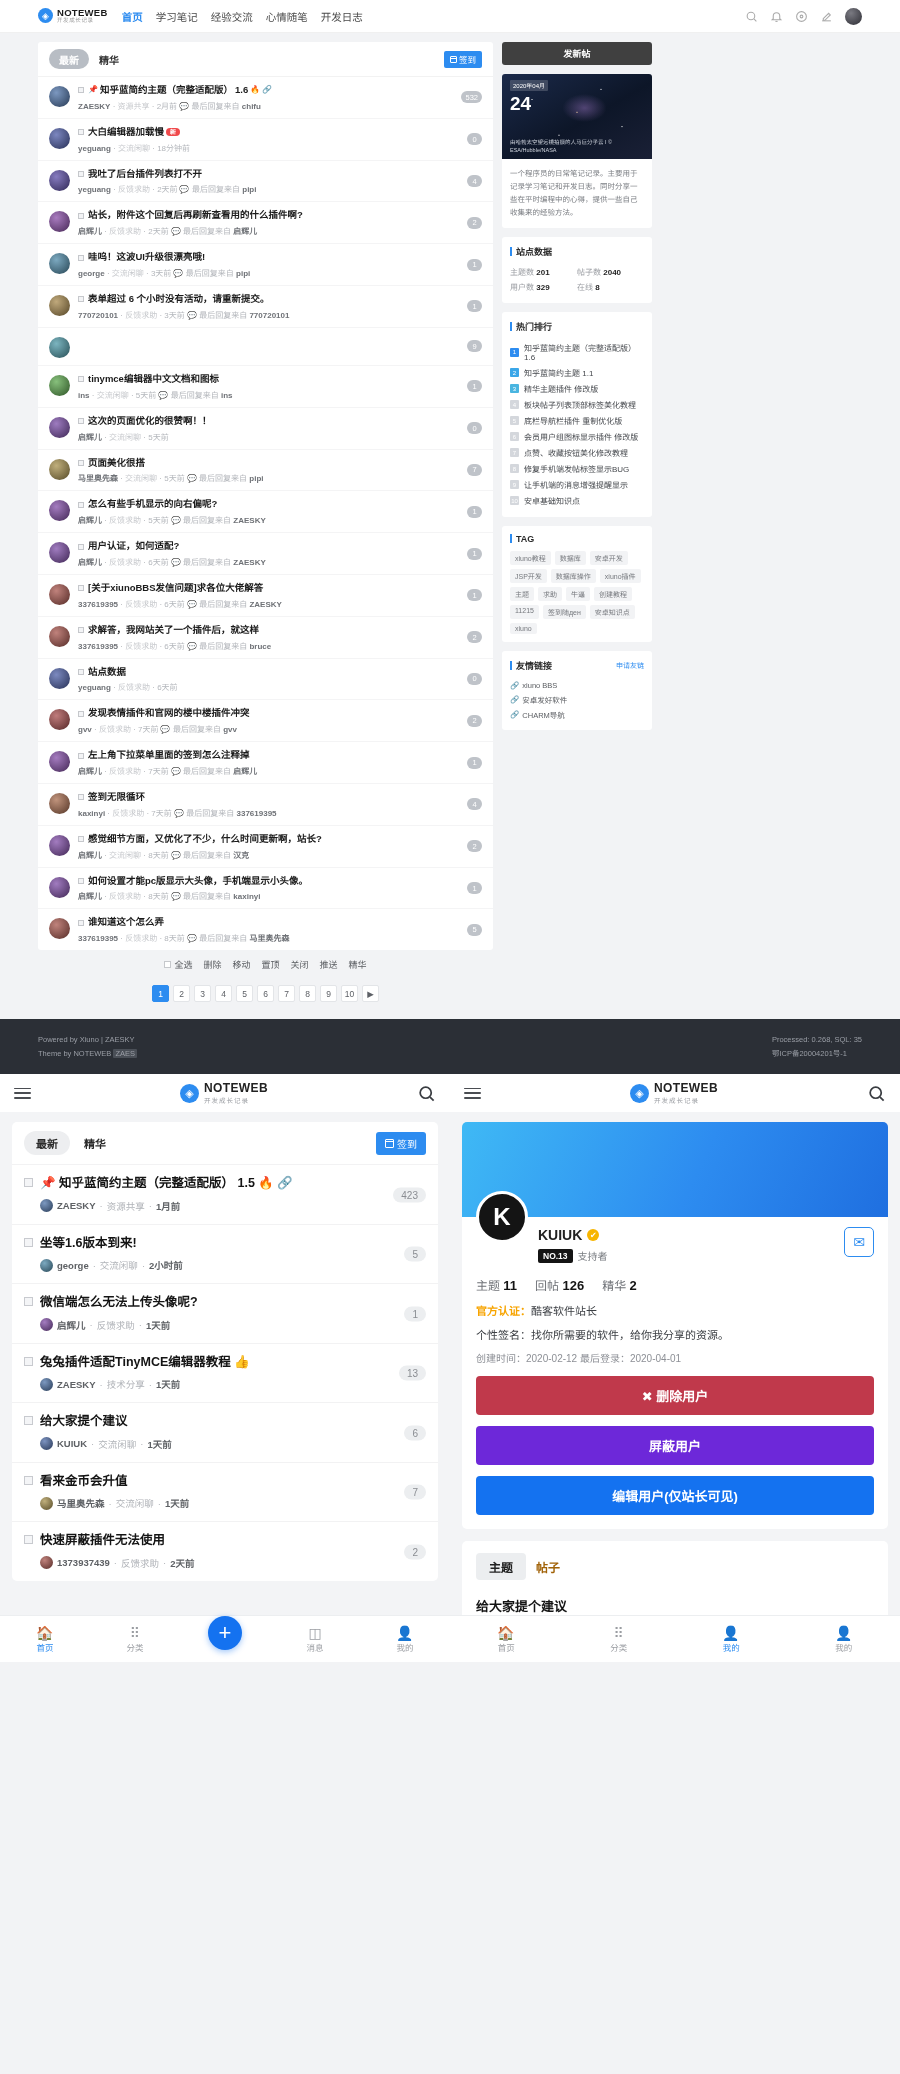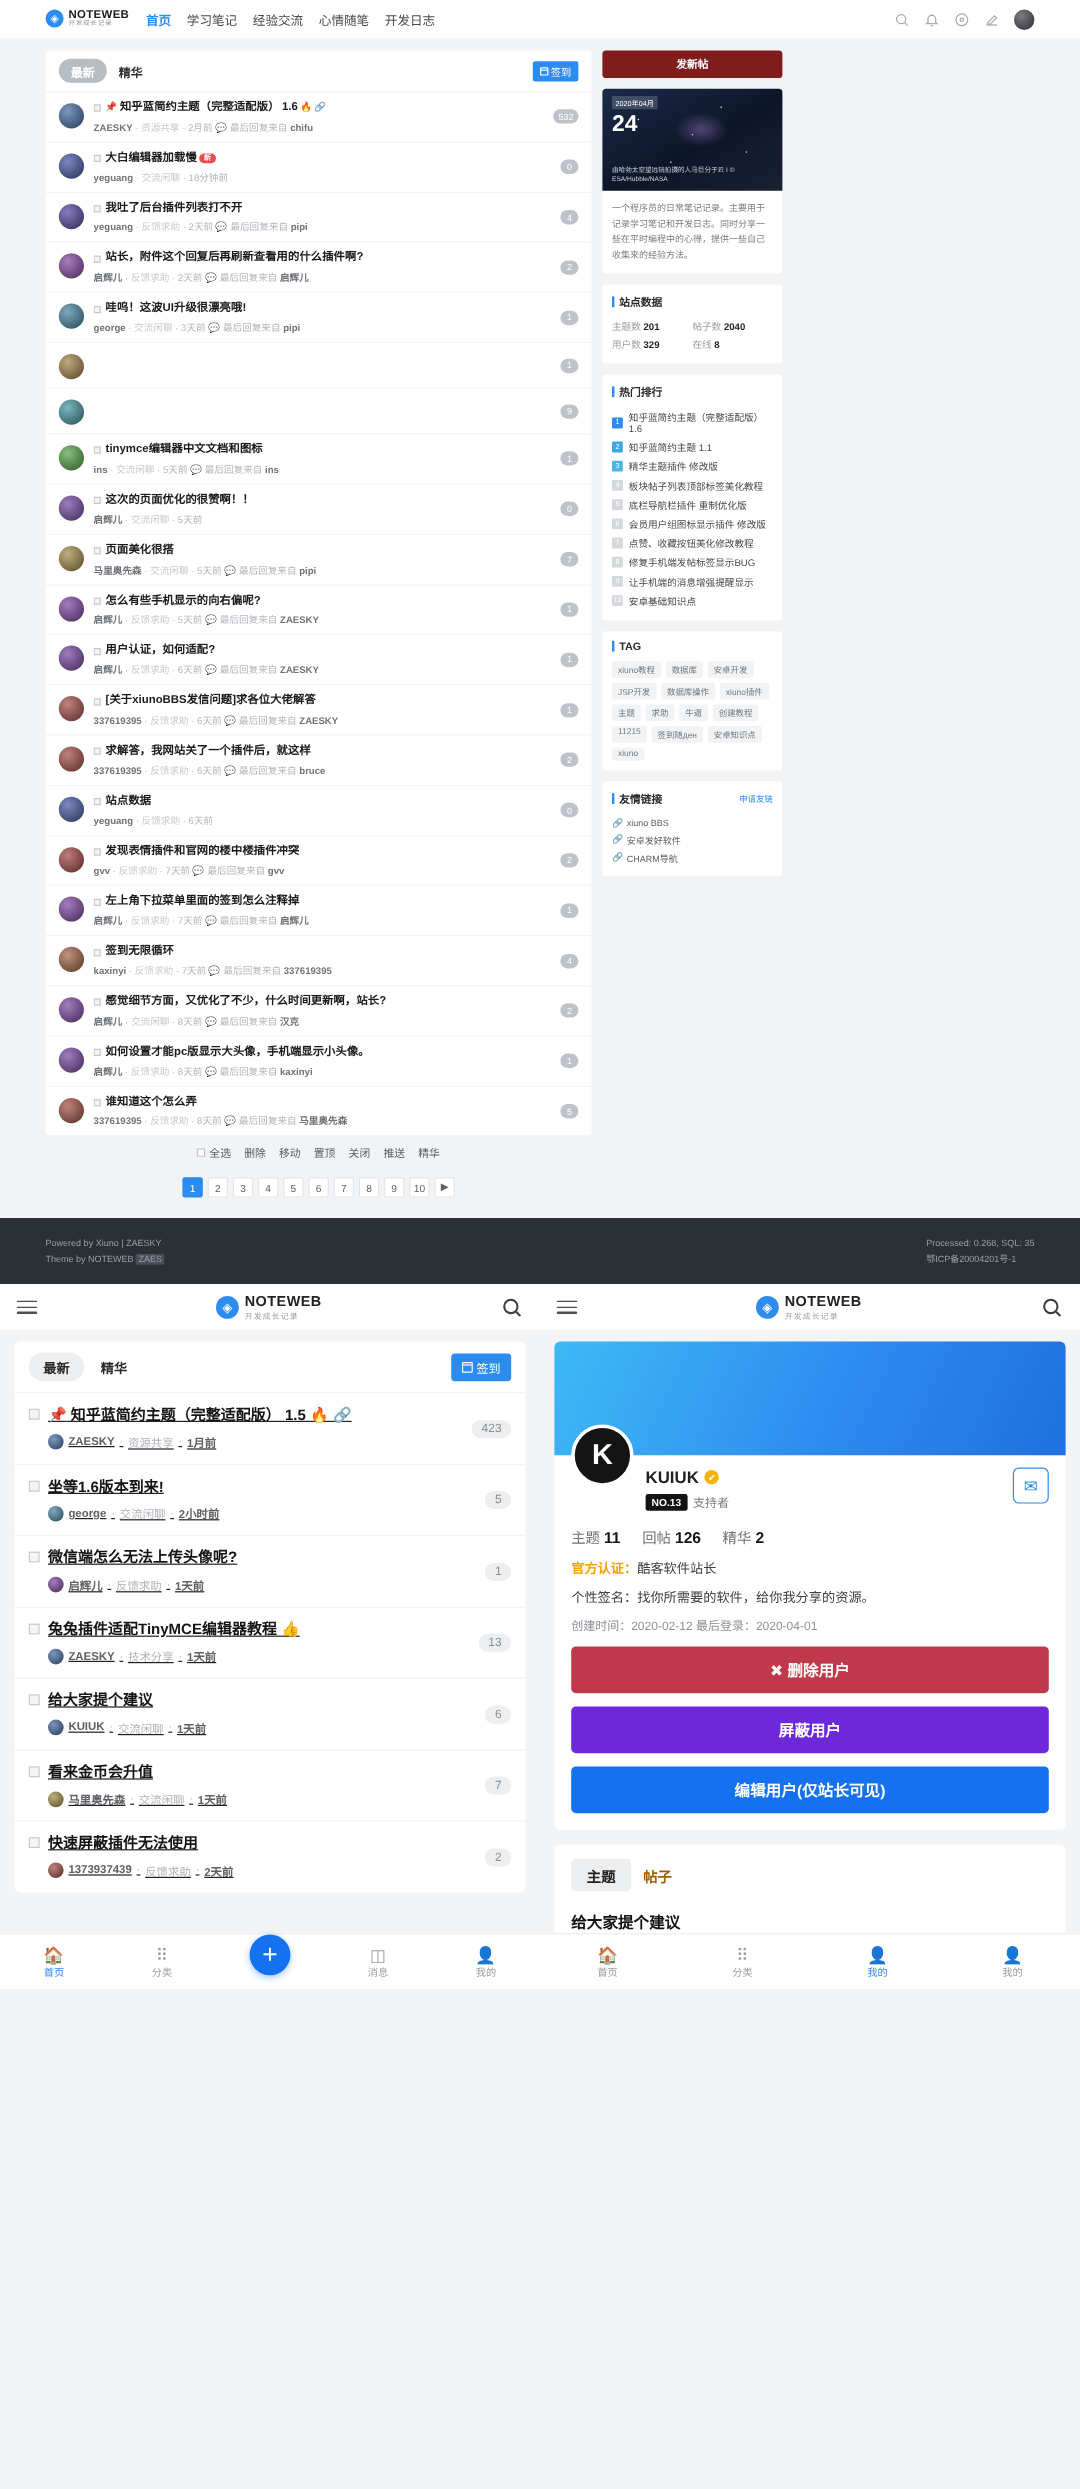--- a/index.html
+++ b/index.html
@@ -94,21 +94,21 @@
   .pager { display: flex; justify-content: center; gap: 4px; padding: 6px 0 13px 0; }
   .pg {
     width: 17px; height: 17px; border: 1px solid #e3e5e8; background: #fff;
     border-radius: 2px; font-size: 8.5px; color: #5d6066;
     display: flex; align-items: center; justify-content: center;
   }
   .pg.active { background: #2d8cf0; border-color: #2d8cf0; color: #fff; }
 
   
   .side-btn {
-    background: #7f1d1d; color: #fff; text-align: center; font-size: 9px;
+    background: #404040; color: #fff; text-align: center; font-size: 9px;
     padding: 5px 0; border-radius: 3px; margin-bottom: 9px; font-weight: bold;
   }
   .hero {
     background: linear-gradient(150deg,#1b2a4a 0%, #0d1628 55%, #1a2036 100%);
     border-radius: 3px 3px 0 0; height: 85px; position: relative; overflow: hidden;
     color: #fff;
   }
   .hero:after{
     content:""; position:absolute; inset:0;
     background:
@@ -159,21 +159,21 @@
   .hamb { width:17px; }
   .hamb span{ display:block; height:1.6px; background:#4a4d52; margin:3.2px 0; border-radius:1px;}
   .m-sec { padding:10px 12px; }
   .m-card { background:#fff; border-radius:5px; }
   .m-tabs{ display:flex; align-items:center; padding:9px 12px; }
   .m-pill{ background:#edeef0; color:#2b2b2b; font-size:11px; font-weight:bold; padding:4px 12px; border-radius:14px; margin-right:14px;}
   .m-plain{ font-size:11px; font-weight:bold; color:#2b2b2b;}
   .m-sign{ margin-left:auto; background:#2d8cf0; color:#fff; font-size:10px; padding:4px 9px; border-radius:3px; display:flex; gap:3px; align-items:center;}
   .m-row{ display:flex; padding:10px 12px 11px 12px; border-top:1px solid #f2f2f3; position:relative; }
   .m-chk{ width:9px;height:9px;border:1px solid #c8cacf;background:#f4f5f7;margin-right:7px;margin-top:3px;flex:0 0 9px;}
-  .m-body{flex:1; min-width:0; padding-right:34px;text-decoration:underline;}
+  .m-body{flex:1; min-width:0; padding-right:34px;}
   .m-title{font-size:12.5px; font-weight:bold; color:#141414; line-height:1.4; white-space:nowrap; overflow:hidden;}
   .m-meta{font-size:9.5px; color:#b0b3b8; margin-top:6px; display:flex; align-items:center; gap:4px; white-space:nowrap;}
   .m-ava{width:13px;height:13px;border-radius:50%;background:#cfd2d7;flex:0 0 13px;}
   .m-meta b{color:#5e6165;font-weight:bold;}
   .m-count{position:absolute; right:12px; top:50%; transform:translateY(-50%);
     background:#eceef0; color:#8a8d92; font-size:10px; border-radius:10px; padding:2px 8px;}
 
   
   .prof-banner{ height:95px; background:linear-gradient(115deg,#3fb9f5 0%, #2d8cf0 55%, #1f6fe0 100%); border-radius:5px 5px 0 0;}
   .prof-card{ background:#fff; border-radius:0 0 5px 5px; padding:0 14px 14px 14px; position:relative;}
@@ -327,20 +327,27 @@
                 <div class="ptitle">
                   <span class="chk"></span>
                   <span>哇呜！这波UI升级很漂亮哦!</span>
                 </div>
                 <div class="pmeta"><b>george</b> · <span class="cat">交流闲聊</span> · <span>3天前</span> <span>💬</span> <span>最后回复来自</span> <b>pipi</b></div>
               </div>
               <div class="count">1</div>
             </div>
             <div class="post-row">
               <div class="pa" style="background: radial-gradient(circle at 35% 32%, rgb(192, 169, 124), rgb(84, 69, 38));"></div>
+              <div class="pbody">
+                <div class="ptitle">
+                  <span class="chk"></span>
+                  <span>表单超过 6 个小时没有活动，请重新提交。</span>
+                </div>
+                <div class="pmeta"><b>770720101</b> · <span class="cat">反馈求助</span> · <span>3天前</span> <span>💬</span> <span>最后回复来自</span> <b>770720101</b></div>
+              </div>
               <div class="count">1</div>
             </div>
             <div class="post-row">
               <div class="pa" style="background: radial-gradient(circle at 35% 32%, rgb(124, 181, 192), rgb(38, 77, 84));"></div>
               <div class="count">9</div>
             </div>
             <div class="post-row">
               <div class="pa" style="background: radial-gradient(circle at 35% 32%, rgb(135, 192, 124), rgb(46, 84, 38));"></div>
               <div class="pbody">
                 <div class="ptitle">

